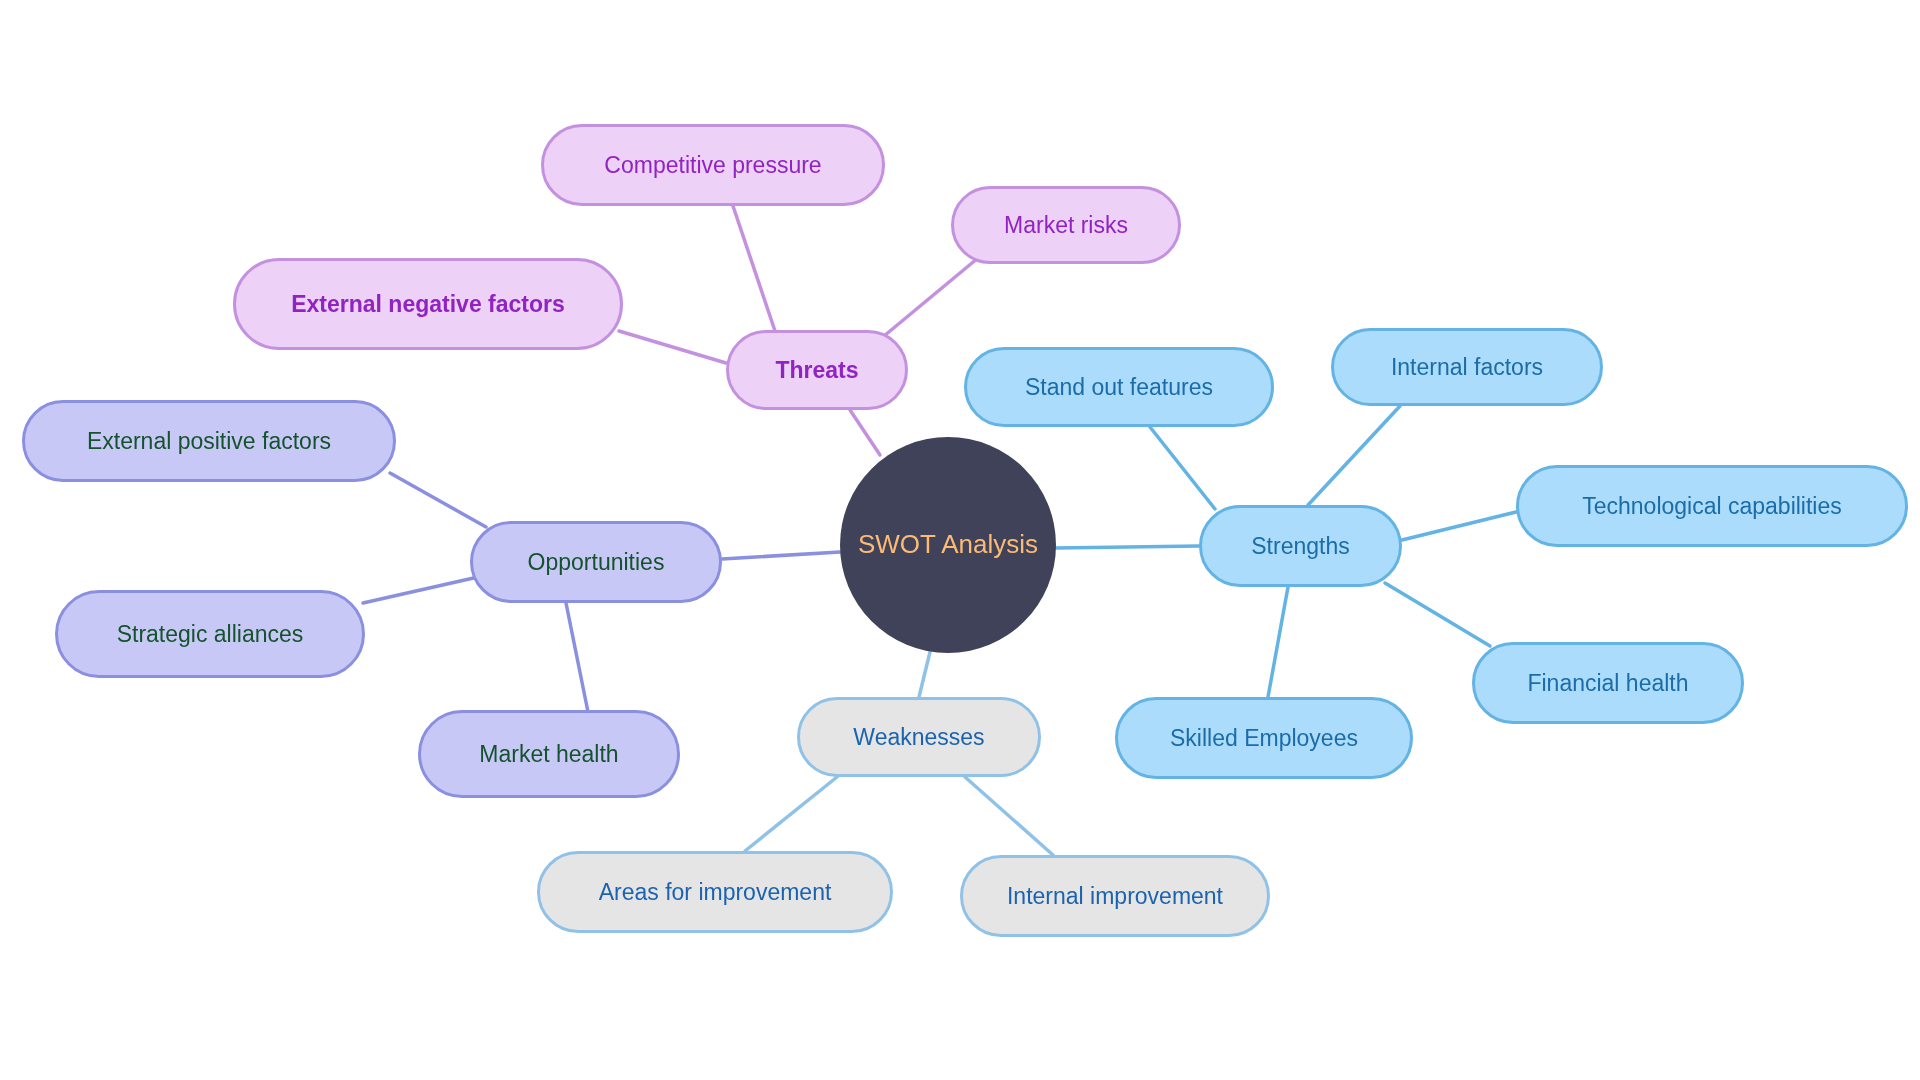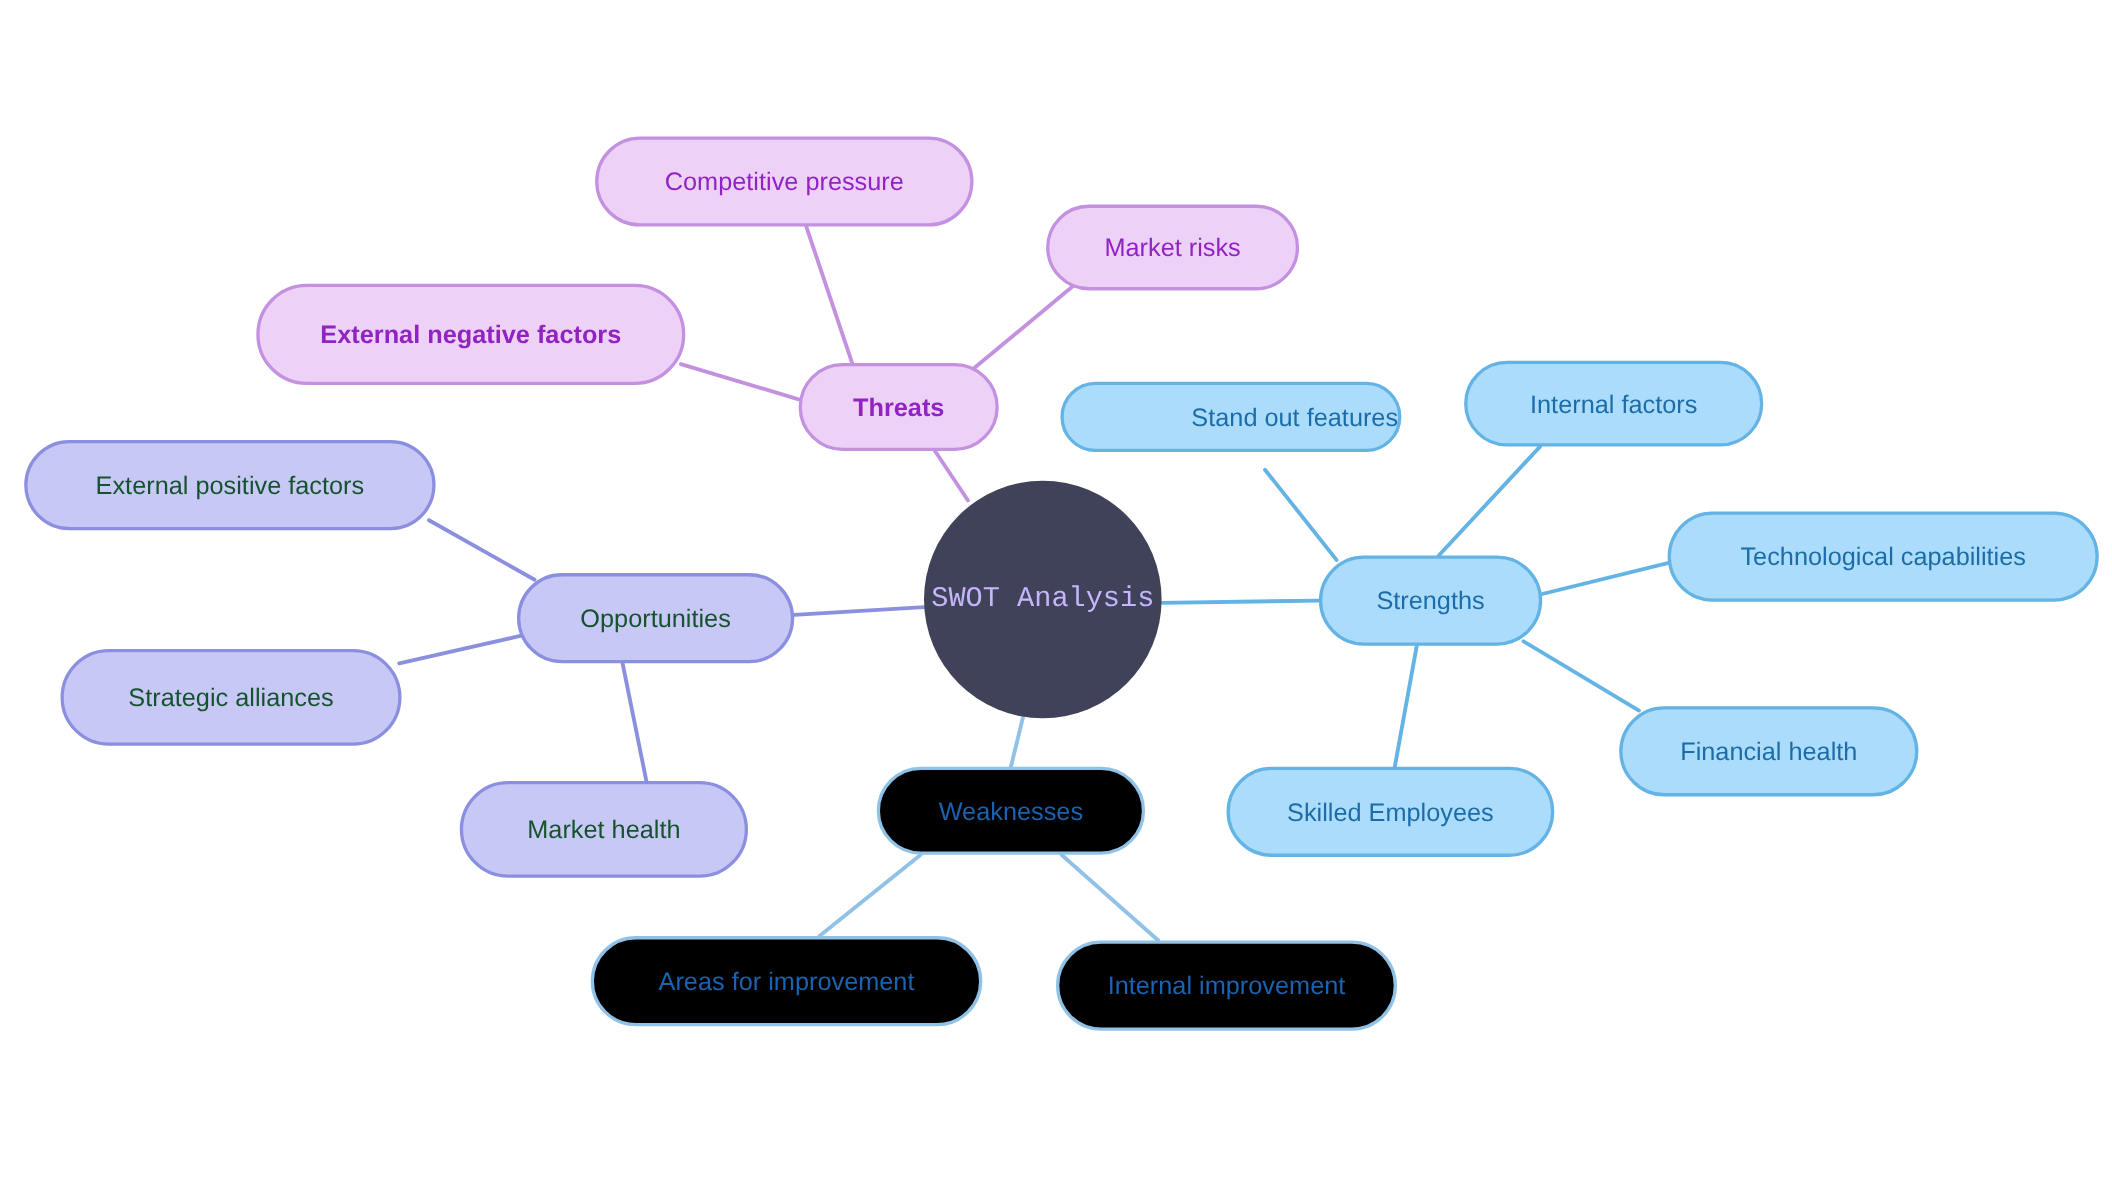--- a/index.html
+++ b/index.html
@@ -37,42 +37,41 @@
     justify-content: center;
     text-align: center;
     white-space: nowrap;
     line-height: 1.15;
     z-index: 5;
   }
 
   .node-root {
     border-radius: 50%;
     background: #3f4259;
-    color: #c4b5fd;
+    color: #fdba74;
     font-size: 26px;
     border: none;
-    font-family: Liberation Mono, monospace;
   }
 
   .node-pill {
     border-radius: 999px;
     border-style: solid;
     border-width: 3px;
   }
 
   
   .fam-strengths {
     background: #abdcfb;
     border-color: #63b3e4;
     color: #1b6ca8;
   }
 
   
   .fam-weaknesses {
-    background: #000000;
+    background: #e5e5e5;
     border-color: #90c2e8;
     color: #1b63b0;
     align-items: center;
   }
 
   
   .fam-opportunities {
     background: #c8c8f6;
     border-color: #8b8fe0;
     color: #14532d;
@@ -111,21 +110,21 @@
       <line x1="878" y1="341" x2="978" y2="258" stroke="#c490e0" stroke-width="3.5" stroke-linecap="round"></line>
       <line x1="726" y1="363" x2="619" y2="331" stroke="#c490e0" stroke-width="3.5" stroke-linecap="round"></line>
     </svg>
   <div id="node-layer">
       <div class="node node-root" style="left: 840px; top: 437px; width: 216px; height: 216px;">
         <span>SWOT Analysis</span>
       </div>
       <div class="node node-pill fam-strengths branch-label" style="left: 1199px; top: 505px; width: 203px; height: 82px;">
         <span>Strengths</span>
       </div>
-      <div class="node node-pill fam-strengths leaf-label" style="left: 964px; top: 347px; width: 310px; height: 64px; justify-content: flex-end;">
+      <div class="node node-pill fam-strengths leaf-label" style="left: 964px; top: 347px; width: 310px; height: 80px;">
         <span>Stand out features</span>
       </div>
       <div class="node node-pill fam-strengths leaf-label" style="left: 1331px; top: 328px; width: 272px; height: 78px;">
         <span>Internal factors</span>
       </div>
       <div class="node node-pill fam-strengths leaf-label" style="left: 1516px; top: 465px; width: 392px; height: 82px;">
         <span>Technological capabilities</span>
       </div>
       <div class="node node-pill fam-strengths leaf-label" style="left: 1472px; top: 642px; width: 272px; height: 82px;">
         <span>Financial health</span>

